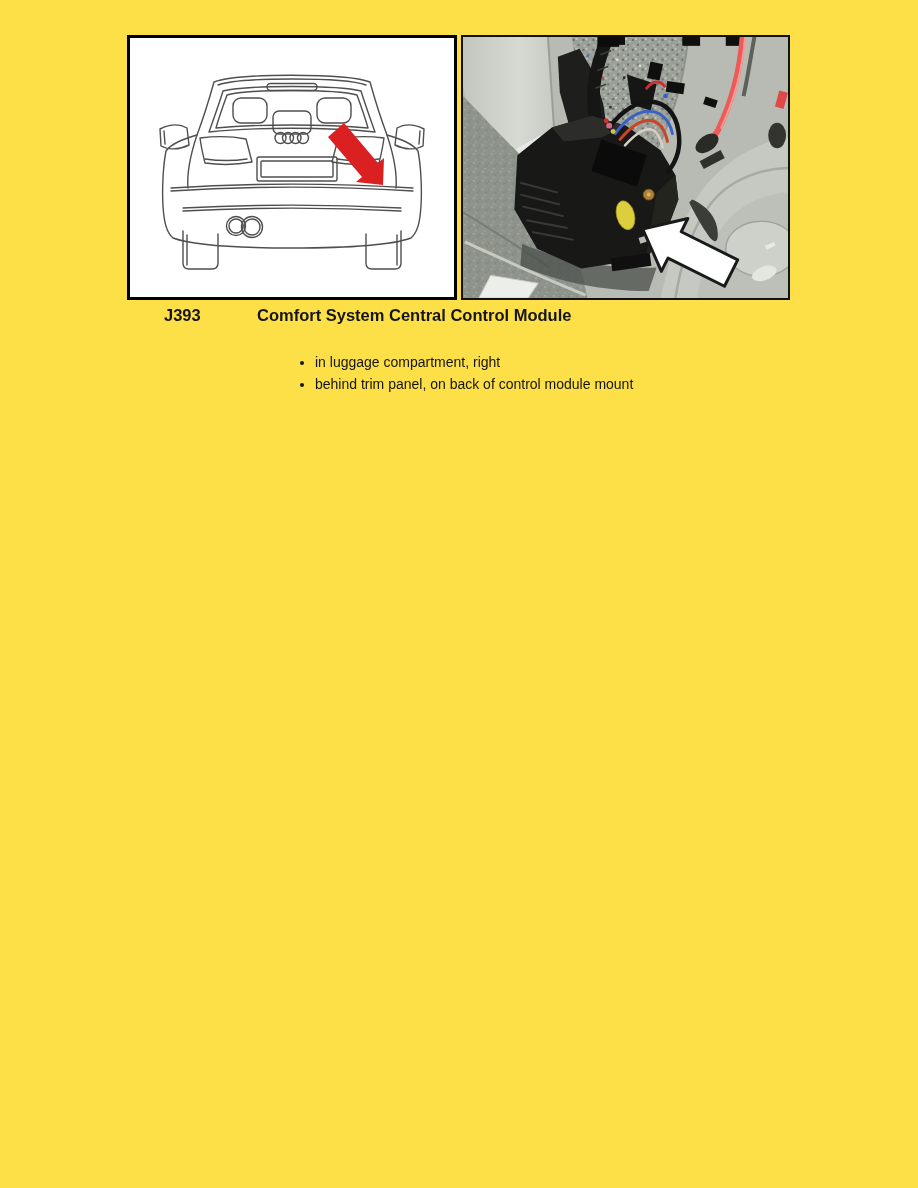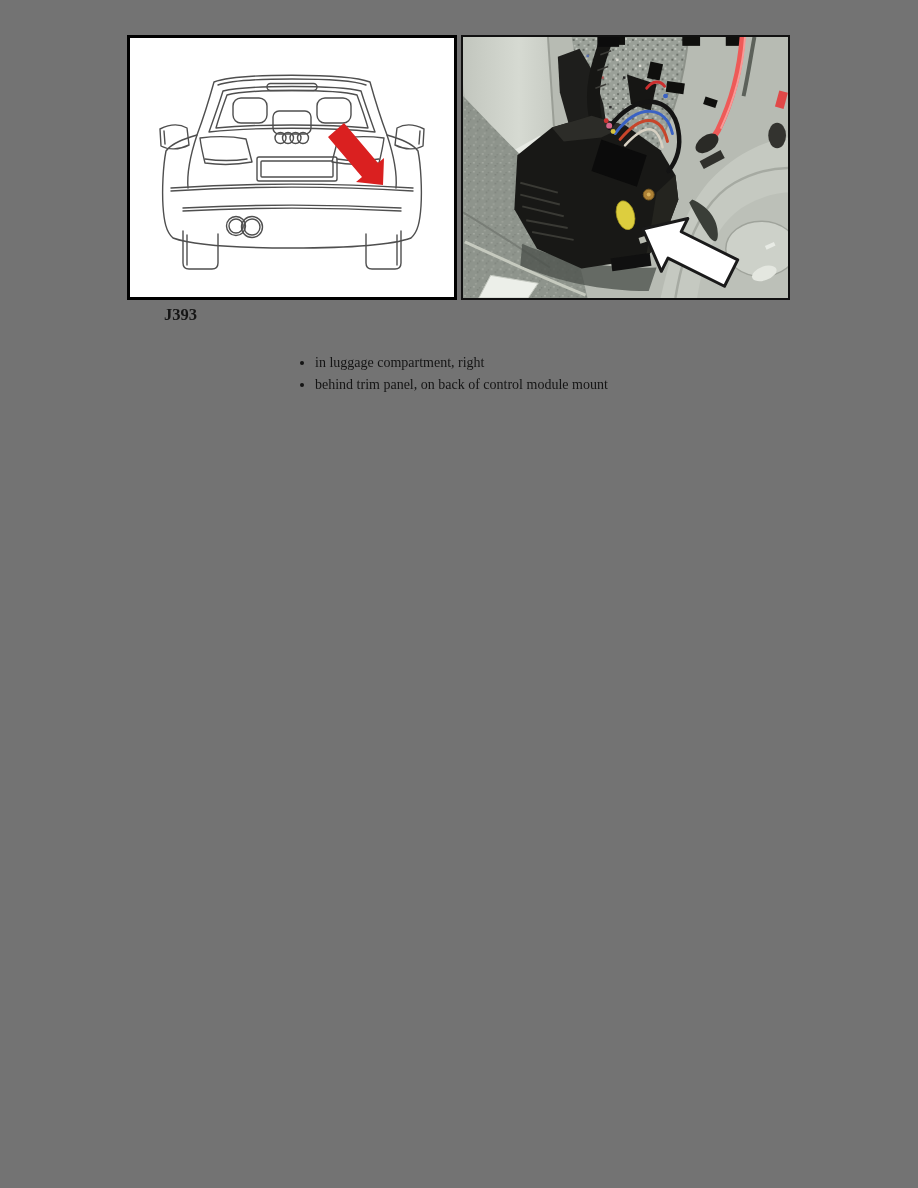--- a/index.html
+++ b/index.html
@@ -1,18 +1,18 @@
 <!DOCTYPE html>
 <html><head>
 <meta charset="utf-8">
 <style>
   html,body { margin:0; padding:0; background:#ffffff; }
   .page {
-    position:relative; width:918px; height:1188px; background:#737373;
-    font-family:Liberation Serif, serif; overflow:hidden;
+    position:relative; width:918px; height:1188px; background:#fde047;
+    font-family:Liberation Sans, sans-serif; overflow:hidden;
   }
   .fig { position:absolute; box-sizing:border-box; }
   #fig-car   { left:127px; top:35px; width:330px; height:265px; border:3px solid #000; background:#fff; }
   #fig-photo { left:461px; top:35px; width:329px; height:265px; border:2px solid #111; background:#b7bbb3; }
   .fig svg { display:block; width:100%; height:100%; }
   .comp-header { position:absolute; top:306px; left:0; width:918px; height:20px;
     font-weight:bold; font-size:16.5px; line-height:18px; color:#151515; }
   .comp-code  { position:absolute; left:164px; top:0; }
   .comp-title { position:absolute; left:257px; top:0; }
   ul.location-notes {
@@ -215,20 +215,21 @@
       </g>
 
       <path d="M 232 165 C 248 172 258 185 258 200 C 258 212 252 208 246 198 C 238 186 232 174 229 168 Z" fill="#3a3e38"></path>
 
       <path d="M 182 195 L 227.6 184.3 L 220.9 197.7 L 278.1 226.3 L 264.7 253.1 L 207.5 224.5 L 200.8 237.9 Z" fill="#ffffff" stroke="#1a1a1a" stroke-width="3" stroke-linejoin="round"></path>
     </svg>
   </div>
 
   <div class="comp-header">
     <span class="comp-code">J393</span>
+    <span class="comp-title">Comfort System Central Control Module</span>
   </div>
 
   <ul class="location-notes">
     <li>in luggage compartment, right</li>
     <li>behind trim panel, on back of control module mount</li>
   </ul>
 
 </div>
 
 </body></html>

